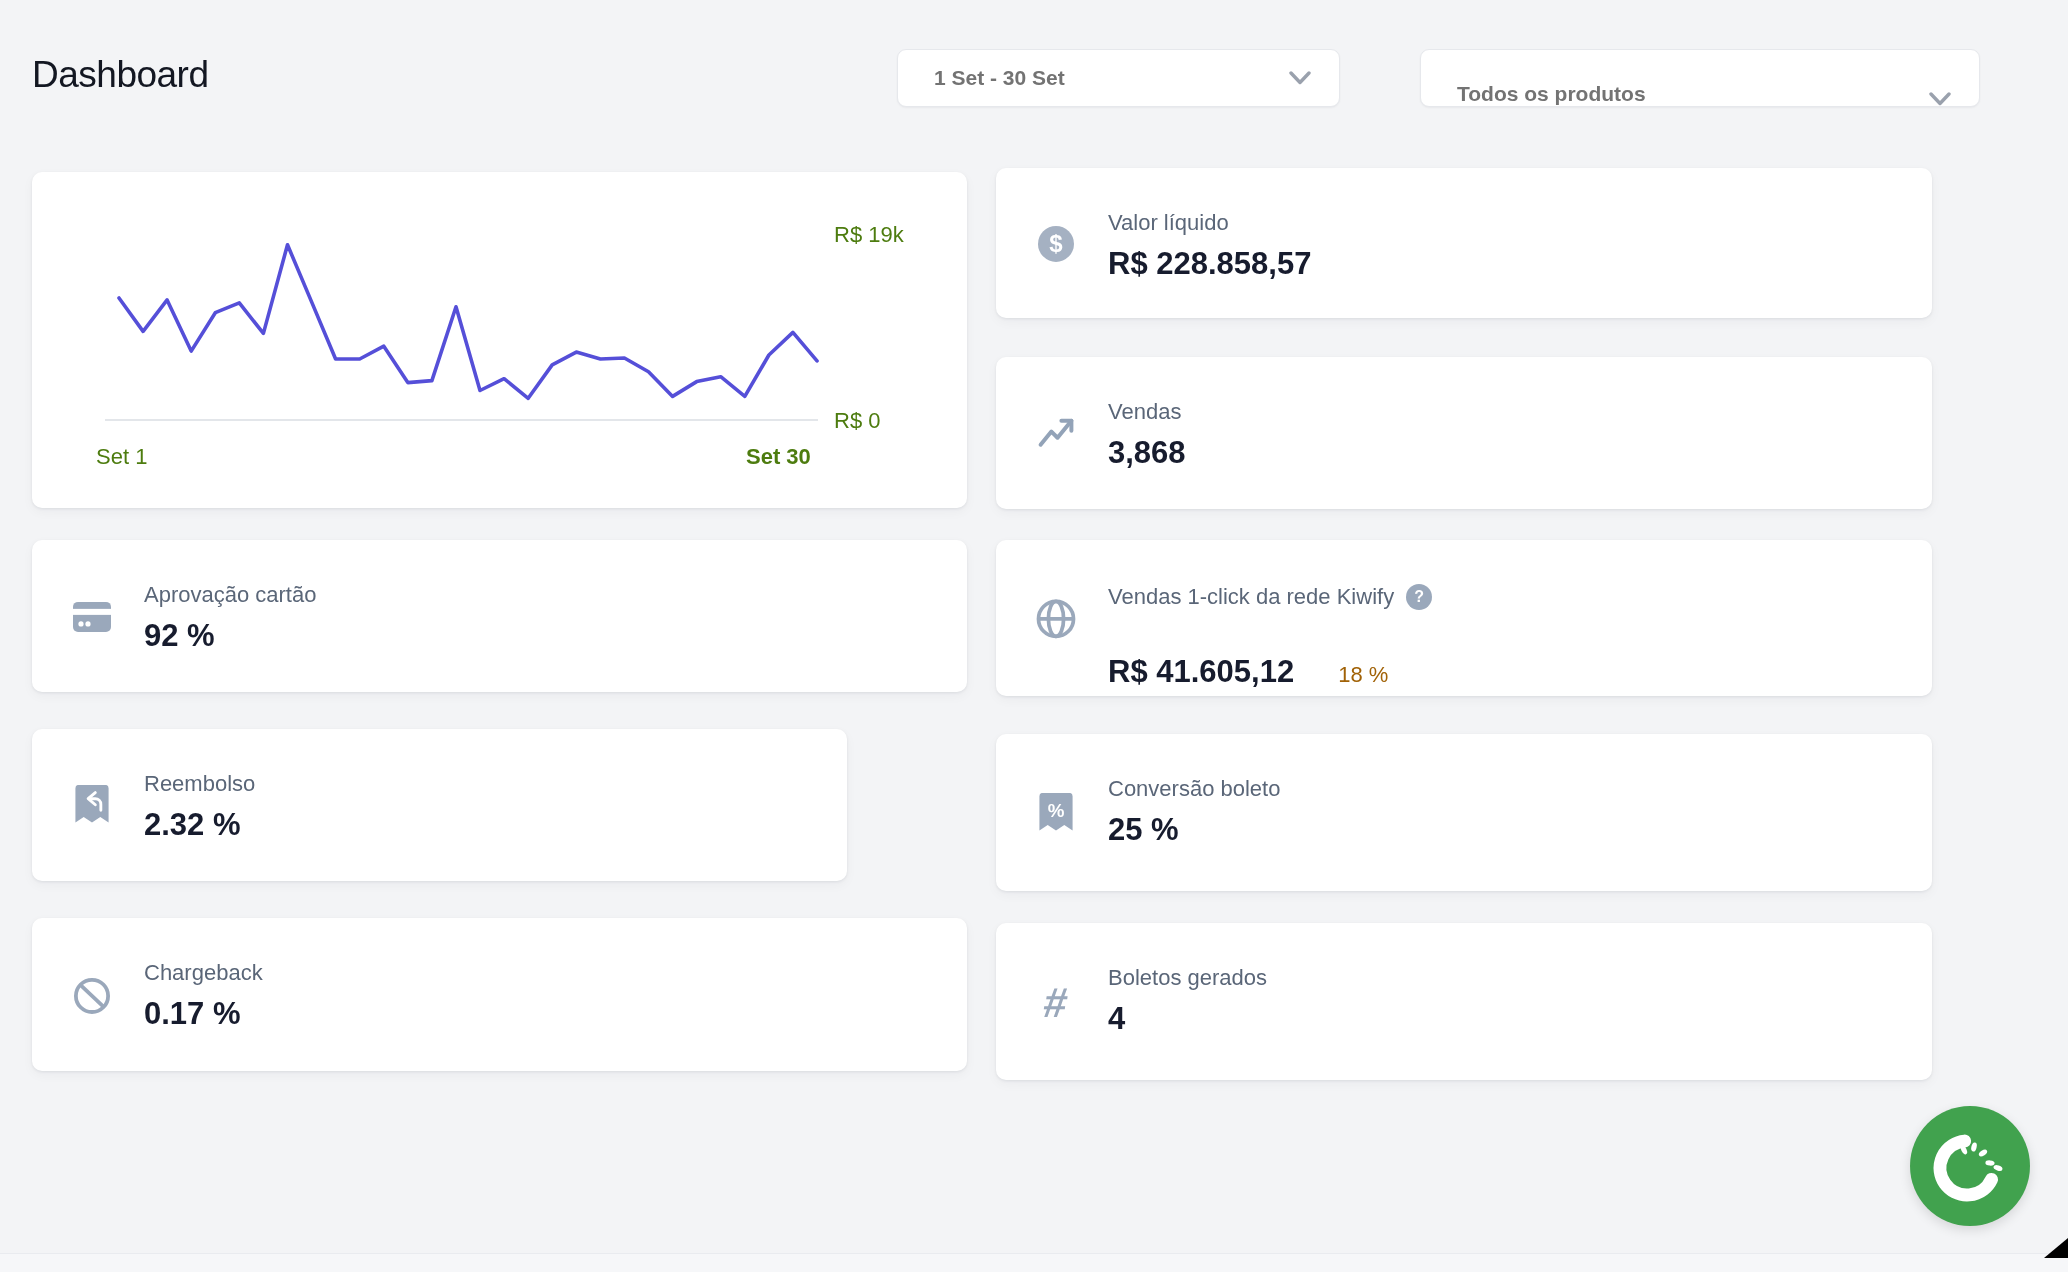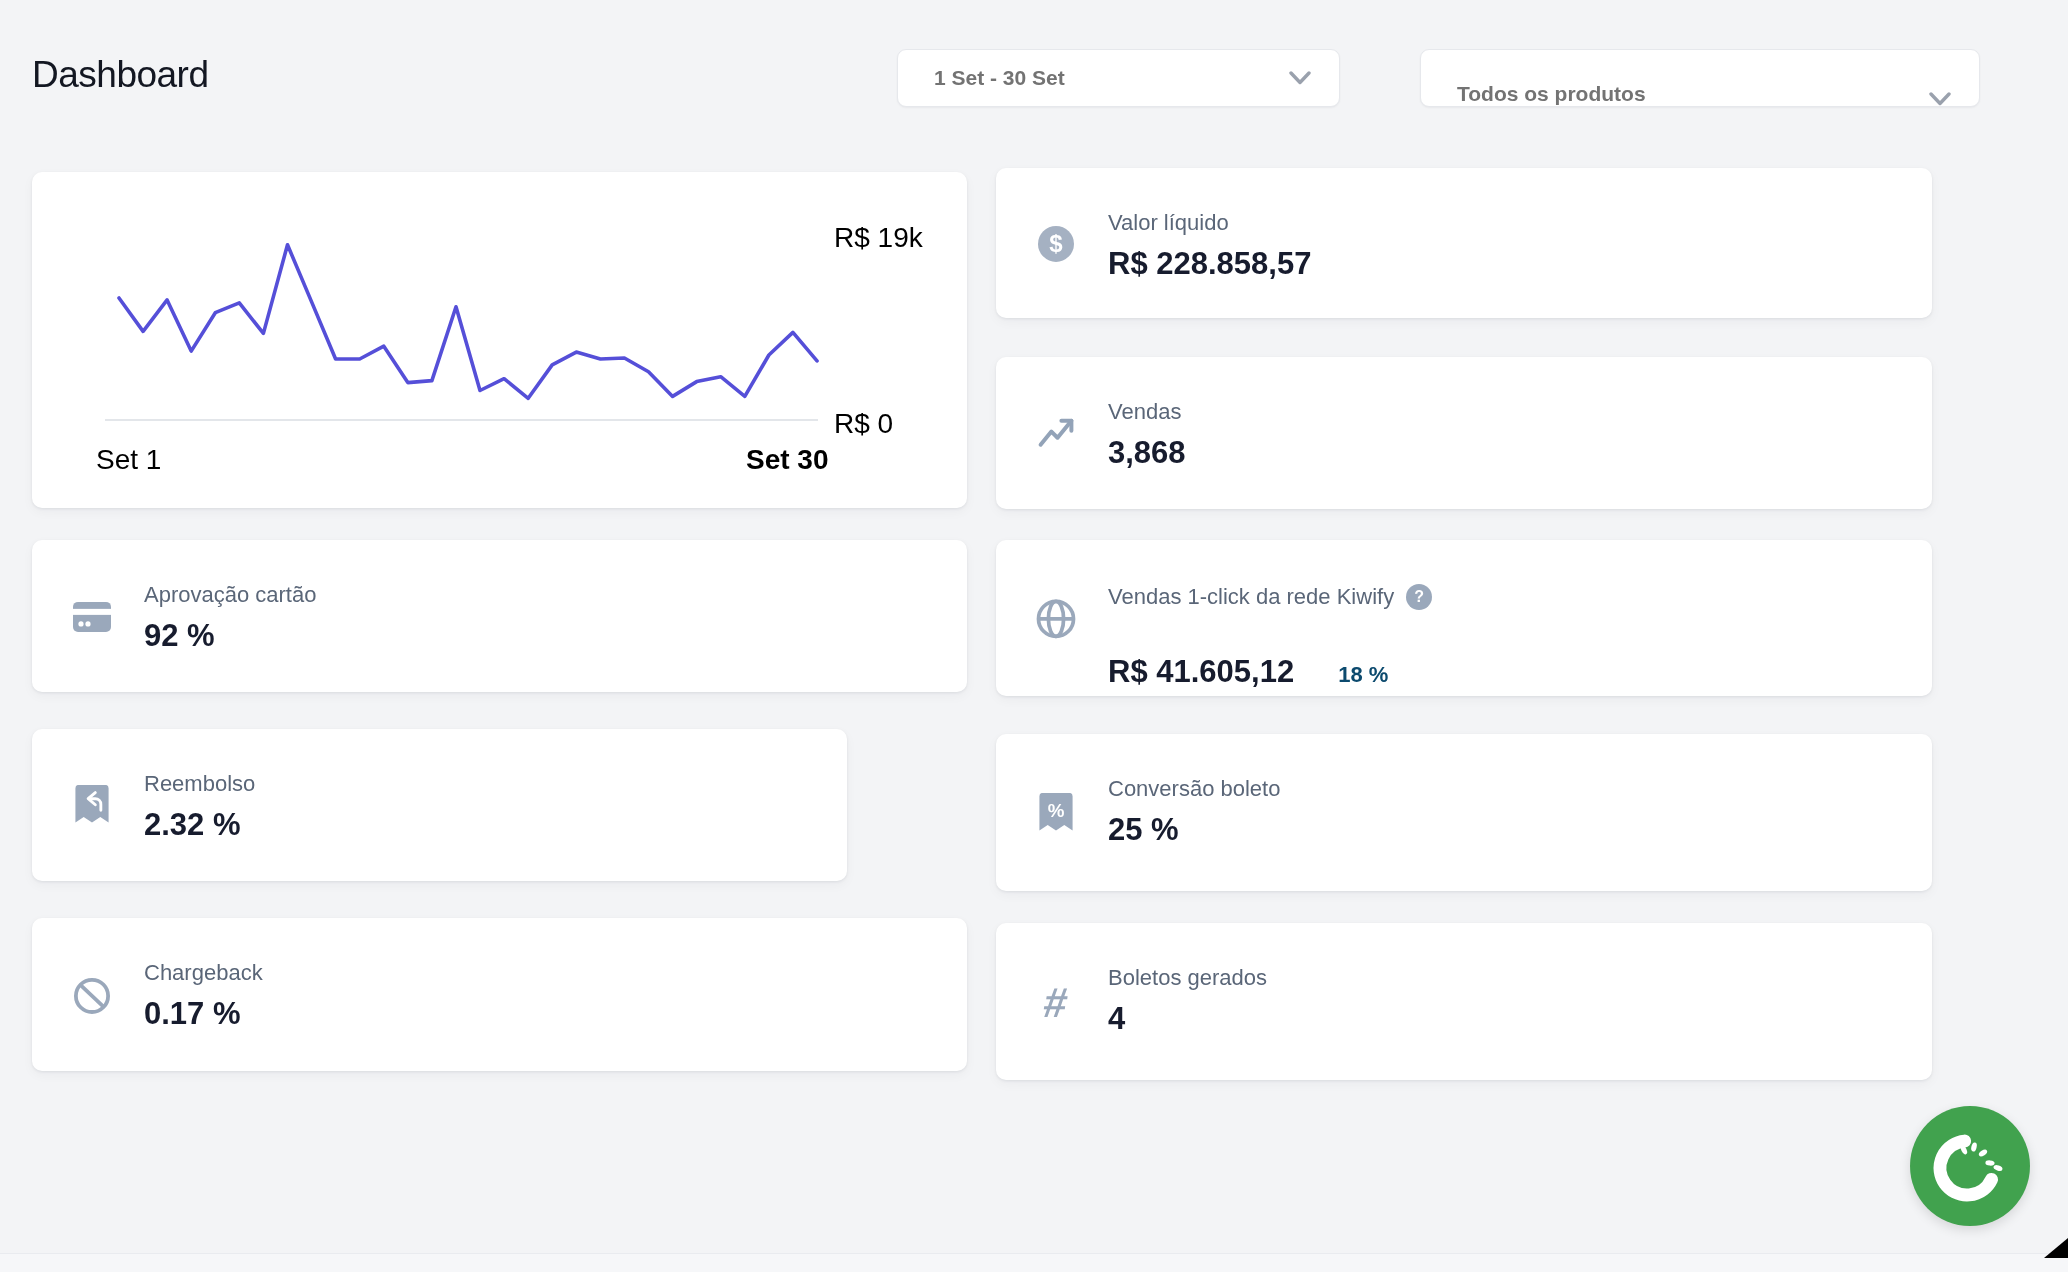--- a/index.html
+++ b/index.html
@@ -26,28 +26,28 @@
   .dropdown {
     position:absolute; top:49px; height:58px;
     background:#fff; border:1px solid #e6e8ec; border-radius:9px;
     box-shadow:0 1px 2px rgba(16,24,40,.05);
     display:flex; align-items:center; justify-content:space-between;
     padding:0 28px 0 36px; cursor:pointer;
   }
   .dropdown .dd-label { font-size:21px; font-weight:600; color:#737373; }
   .dd-chevron { flex:0 0 auto; margin-left:20px; }
   
-  .chart-label { position:absolute; font-size:28px; color:#000000; }
+  .chart-label { position:absolute; font-size:22px; color:#4d7c0f; }
   
   .stat-icon { position:absolute; left:38px; top:50%; transform:translateY(-48%); width:44px; height:44px;
     display:flex; align-items:center; justify-content:center; }
   .stat-label { position:absolute; left:112px; top:42px; font-size:22px; color:#5a6678; display:flex; align-items:center; gap:12px; }
   .stat-value { position:absolute; left:112px; top:78px; font-size:31px; font-weight:700; color:#171c2e;
     display:flex; align-items:baseline; gap:24px; }
-  .stat-extra { font-size:22px; font-weight:700; color:#0c4a6e;margin-top:40px; }
+  .stat-extra { font-size:22px; font-weight:400; color:#a16207;margin-top:40px; }
   .help-badge {
     width:26px; height:26px; border-radius:50%; background:#9aa8bb;
     color:#fff; font-size:16px; font-weight:700;
     display:flex; align-items:center; justify-content:center; cursor:pointer;
   }
   .hash-glyph { font-size:42px; font-weight:600; color:#9aa8bb; transform:skewX(-8deg); line-height:1; }
   
   .kiwify-fab {
     position:absolute; left:1910px; top:1106px; width:120px; height:120px;
     border-radius:50%; background:#41a24e; cursor:pointer;

